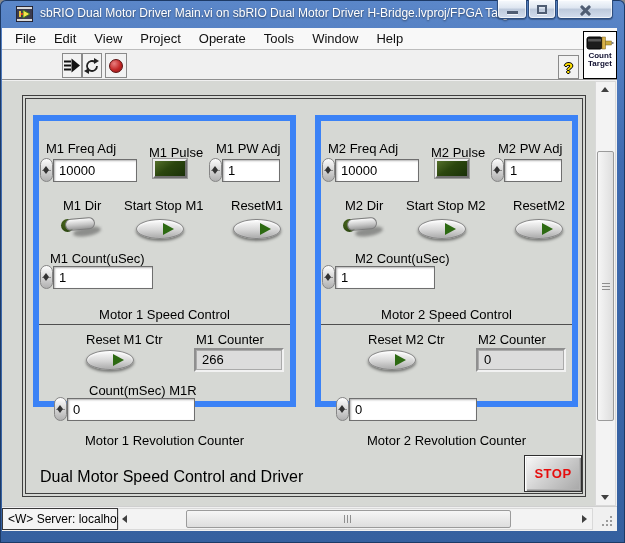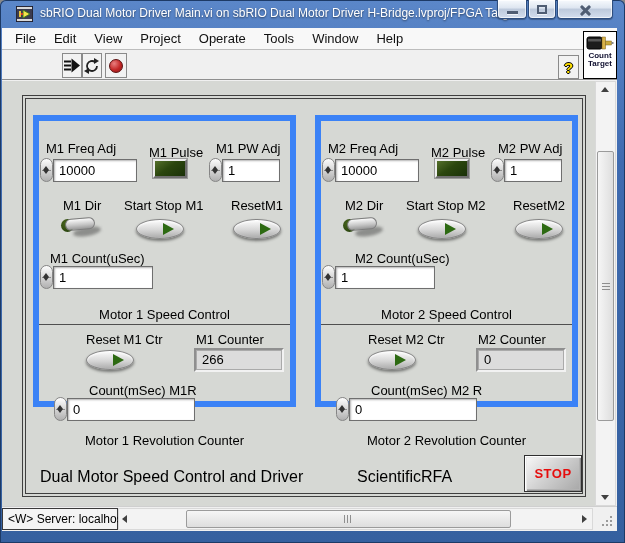--- a/index.html
+++ b/index.html
@@ -264,33 +264,31 @@
         </div>
 
         <div class="sect" style="top:186px;">Motor 2 Speed Control</div>
         <div class="divider"></div>
 
         <div class="lbl" style="left:47px;top:211px;">Reset M2 Ctr</div>
         <div class="obtn" style="left:47px;top:229px;"></div>
         <div class="lbl" style="left:157px;top:211px;">M2 Counter</div>
         <div class="ind" style="left:155px;top:227px;">0</div>
 
-        <div class="lbl" style="left:50px;top:262px;">Count(mSec) M2 R</div>
         <div class="numctl" style="left:15px;top:276px;">
           <div class="spin">
               <div class="spinmid"></div>
             </div>
           <div class="numfield" style="width:128px;">0</div>
         </div>
 
         <div class="sect" style="top:312px;">Motor 2 Revolution Counter</div>
       </div>
 
       <div class="f-title">Dual Motor Speed Control and Driver</div>
-      <div class="f-brand">ScientificRFA</div>
       <div class="stopbtn">STOP</div>
     </div>
 
     <div class="vscroll">
       <div class="sbtn vup">
           <div class="tri"></div>
         </div>
       <div class="vthumb">
           <div class="vgrip"></div>
         </div>

